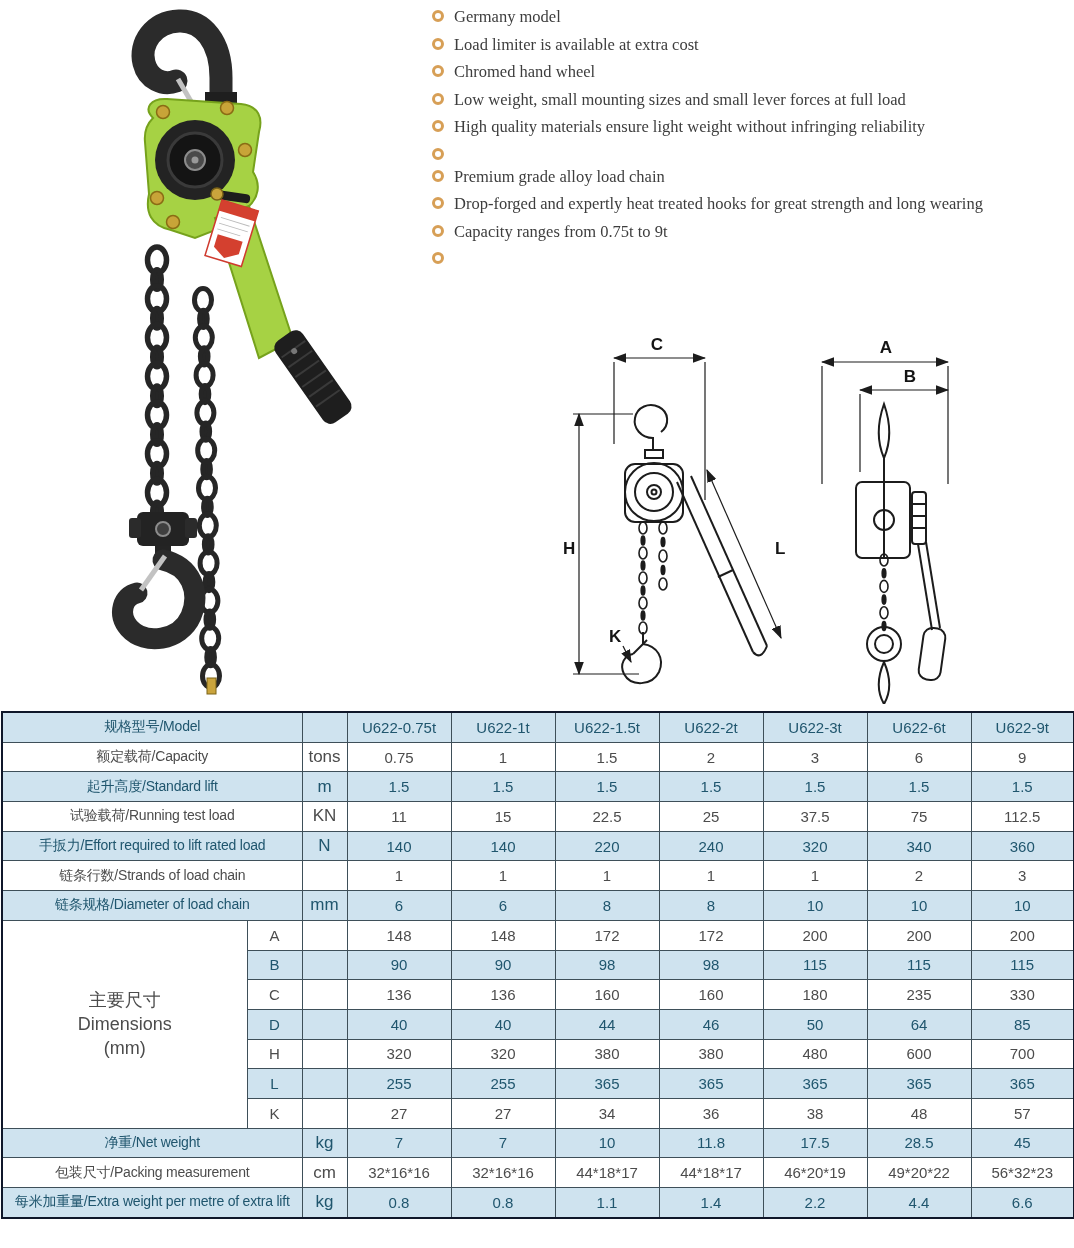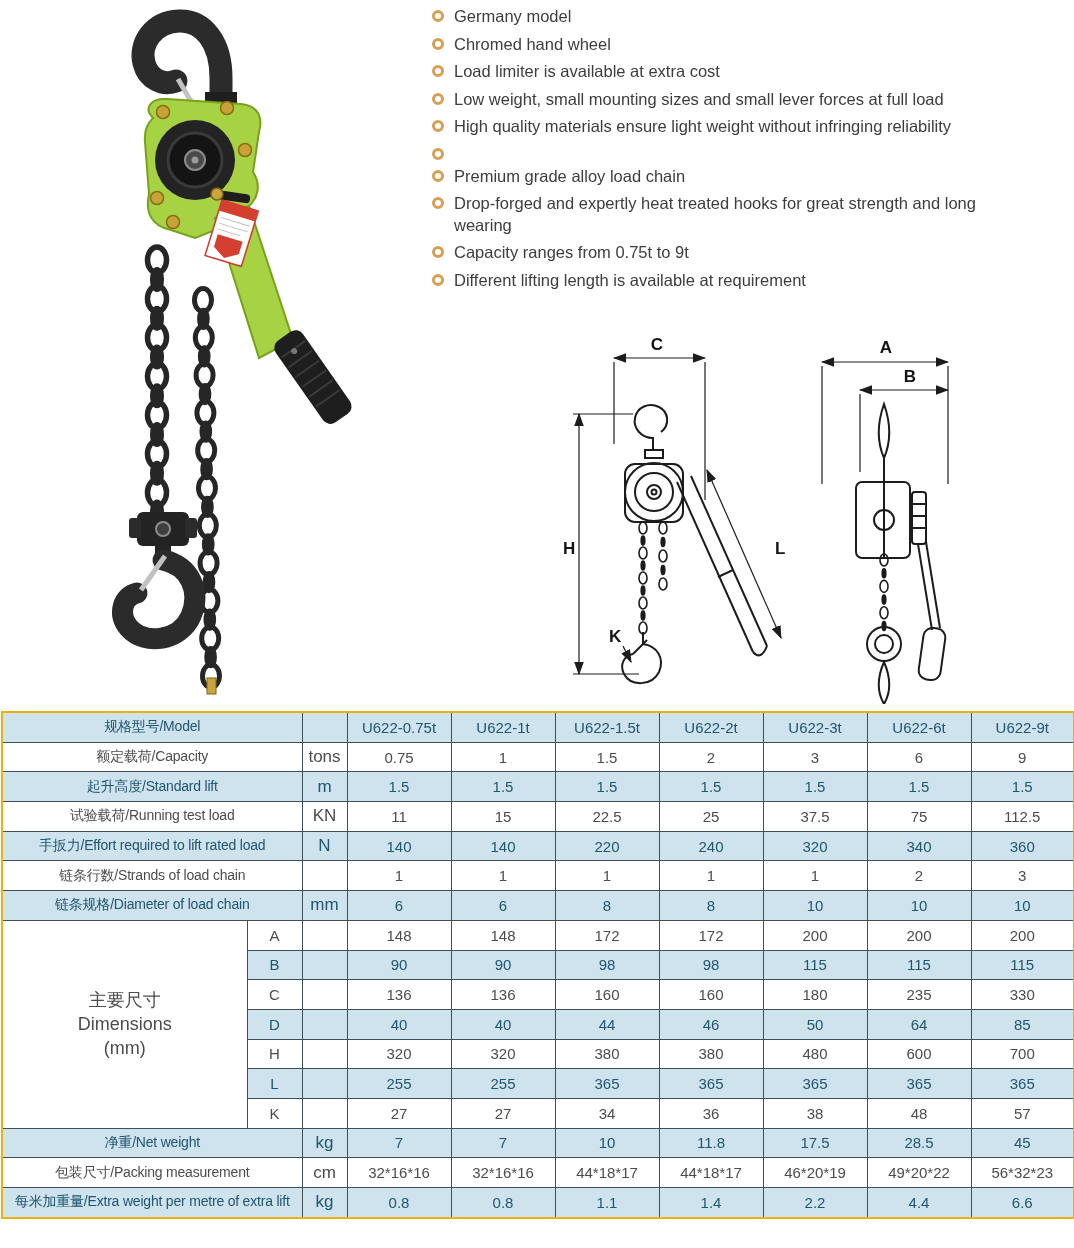--- a/index.html
+++ b/index.html
@@ -6,33 +6,33 @@
   body{
     width:1074px;height:1248px;position:relative;background:#ffffff;
     font-family:"Liberation Sans","DejaVu Sans",sans-serif;overflow:hidden;
   }
   
   .photo-wrap{position:absolute;left:45px;top:0;width:320px;height:706px;}
   
   .features{position:absolute;left:432px;top:6px;width:592px;}
   .features ul{list-style:none;margin:0;padding:0;}
   .features li{display:flex;align-items:flex-start;margin-bottom:6px;
-    font-size:16.5px;line-height:21.5px;color:#3d3d3d;}
+    font-size:16.5px;line-height:21.5px;color:#3d3d3d;font-family:Liberation Serif, serif;}
   .bullet{flex:0 0 auto;width:12px;height:12px;border-radius:50%;
     border:3px solid #d79f56;background:#fff;box-sizing:border-box;
     margin:4px 10px 0 0;}
   
   .drawing{position:absolute;}
   .drawing text{font-family:"Liberation Sans",sans-serif;font-weight:bold;
     font-size:17px;fill:#141414;}
   
   .spec-table-wrap{position:absolute;left:1px;top:711px;width:1072px;}
   table.spec{border-collapse:collapse;table-layout:fixed;width:1072px;
     font-size:15px;}
-  table.spec{border:2px solid #eab308;}
+  table.spec{border:2px solid #0f172a;}
   table.spec td{border:1px solid #3e4f59;height:28.7px;text-align:center;
     padding:0 4px;overflow:hidden;}
   tr.blue td{background:#cfe3ef;color:#20566e;}
   tr.white td{background:#ffffff;color:#4c4c4c;}
   td.label{text-align:left;padding-left:10px;font-size:14px;
     letter-spacing:-0.2px;white-space:nowrap;}
   td.unit{font-size:17px;}
   td.dimlabel{background:#ffffff !important;color:#4c4c4c;
     font-size:18px;line-height:24px;}
   td.letter{font-size:15px;}
@@ -149,28 +149,28 @@
 </div>
 
 <div class="features">
   <ul>
       <li>
         <span class="bullet"></span>
         <span>Germany model</span>
       </li>
       <li>
         <span class="bullet"></span>
+        <span>Load limiter is available at extra cost</span>
+      </li>
+      <li>
+        <span class="bullet"></span>
         <span>Chromed hand wheel</span>
       </li>
       <li>
         <span class="bullet"></span>
-        <span>Load limiter is available at extra cost</span>
-      </li>
-      <li>
-        <span class="bullet"></span>
         <span>Low weight, small mounting sizes and small lever forces at full load</span>
       </li>
       <li>
         <span class="bullet"></span>
         <span>High quality materials ensure light weight without infringing reliability</span>
       </li>
       <li>
         <span class="bullet"></span>
       </li>
       <li>
@@ -180,21 +180,20 @@
       <li>
         <span class="bullet"></span>
         <span>Drop-forged and expertly heat treated hooks for great strength and long wearing</span>
       </li>
       <li>
         <span class="bullet"></span>
         <span>Capacity ranges from 0.75t to 9t</span>
       </li>
       <li>
         <span class="bullet"></span>
-        <span>Different lifting length is available at requirement</span>
       </li>
     </ul>
 </div>
 
 <svg class="drawing" style="left:557px;top:332px;" width="235" height="372" viewBox="0 0 235 372">
   <defs>
     <marker id="ah1" markerWidth="11" markerHeight="8" refX="10" refY="4" orient="auto-start-reverse">
       <path d="M0,0 L11,4 L0,8 Z" fill="#1c1c1c"></path>
     </marker>
   </defs>

